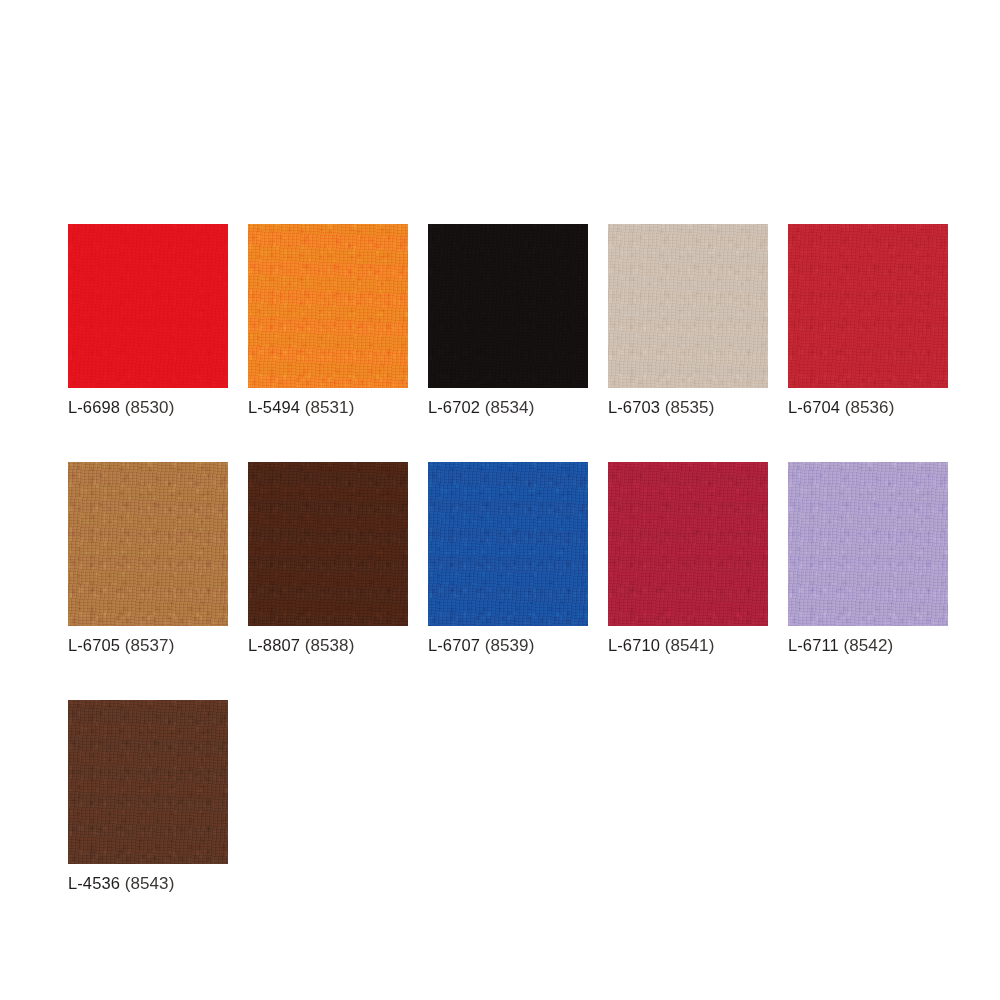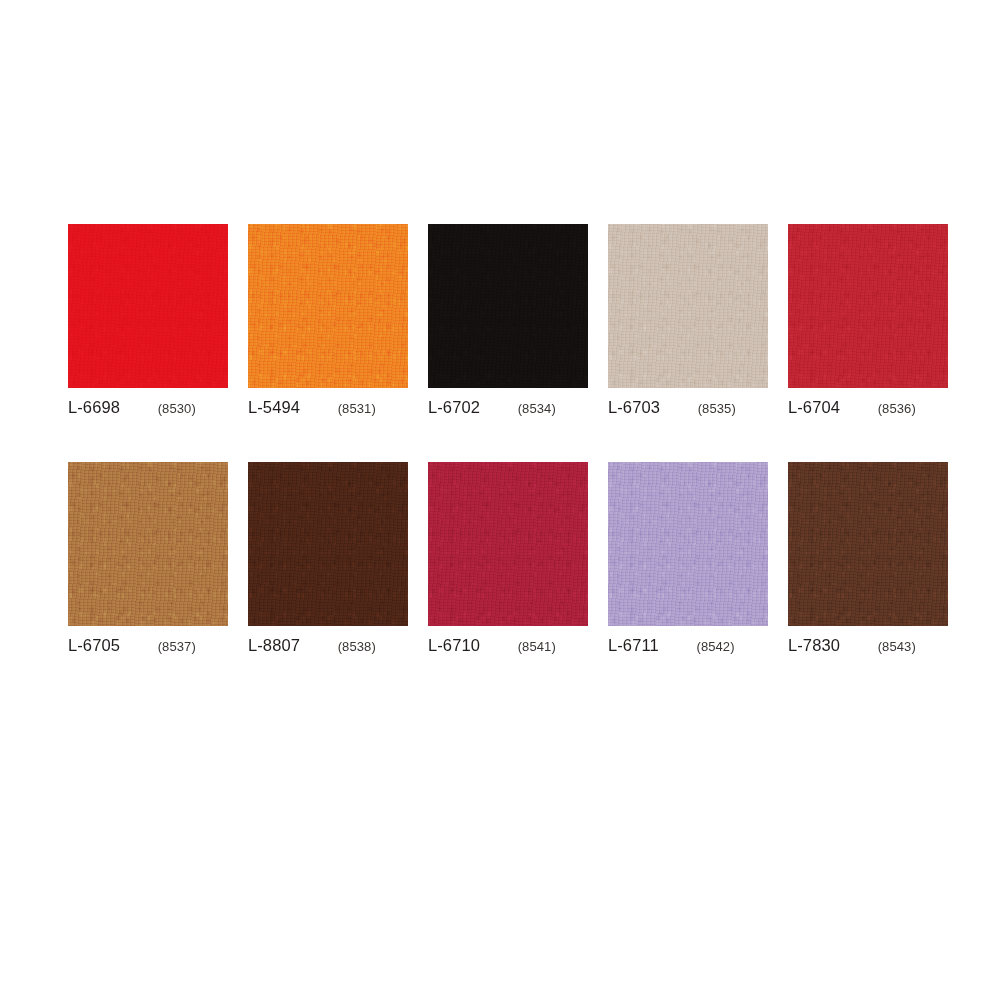--- a/index.html
+++ b/index.html
@@ -98,24 +98,23 @@
   .swatch-label {
     margin-top: 11px;
     font-size: 16.5px;
     color: #201d1c;
     letter-spacing: 0.1px;
     white-space: nowrap;
     line-height: 1;
   }
 
   .swatch-code {
-    font-size: 13px;
+    font-size: 17px;
     color: #3a3634;
     letter-spacing: 0.1px;
-    margin-left: 33px;
   }
 </style>
 </head>
 <body>
 
 <div id="swatch-catalog">
   <div class="swatch-grid">
       <div class="swatch-cell">
         <div class="swatch-chip" style="background-color: rgb(227, 18, 28);"></div>
         <div class="swatch-label"><span>L-6698</span> <span class="swatch-code">(8530)</span></div>
@@ -138,25 +137,29 @@
       </div>
       <div class="swatch-cell">
         <div class="swatch-chip" style="background-color: rgb(171, 115, 64);"></div>
         <div class="swatch-label"><span>L-6705</span> <span class="swatch-code">(8537)</span></div>
       </div>
       <div class="swatch-cell">
         <div class="swatch-chip" style="background-color: rgb(75, 36, 21);"></div>
         <div class="swatch-label"><span>L-8807</span> <span class="swatch-code">(8538)</span></div>
       </div>
       <div class="swatch-cell">
+        <div class="swatch-chip" style="background-color: rgb(26, 79, 158);"></div>
+        <div class="swatch-label"><span>L-6707</span> <span class="swatch-code">(8539)</span></div>
+      </div>
+      <div class="swatch-cell">
         <div class="swatch-chip" style="background-color: rgb(169, 31, 57);"></div>
         <div class="swatch-label"><span>L-6710</span> <span class="swatch-code">(8541)</span></div>
       </div>
       <div class="swatch-cell">
         <div class="swatch-chip" style="background-color: rgb(171, 156, 203);"></div>
         <div class="swatch-label"><span>L-6711</span> <span class="swatch-code">(8542)</span></div>
       </div>
       <div class="swatch-cell">
         <div class="swatch-chip" style="background-color: rgb(90, 51, 34);"></div>
-        <div class="swatch-label"><span>L-7830</span> <span class="swatch-code">(8543)</span></div>
+        <div class="swatch-label"><span>L-4536</span> <span class="swatch-code">(8543)</span></div>
       </div>
     </div>
 </div>
 
 </body></html>

